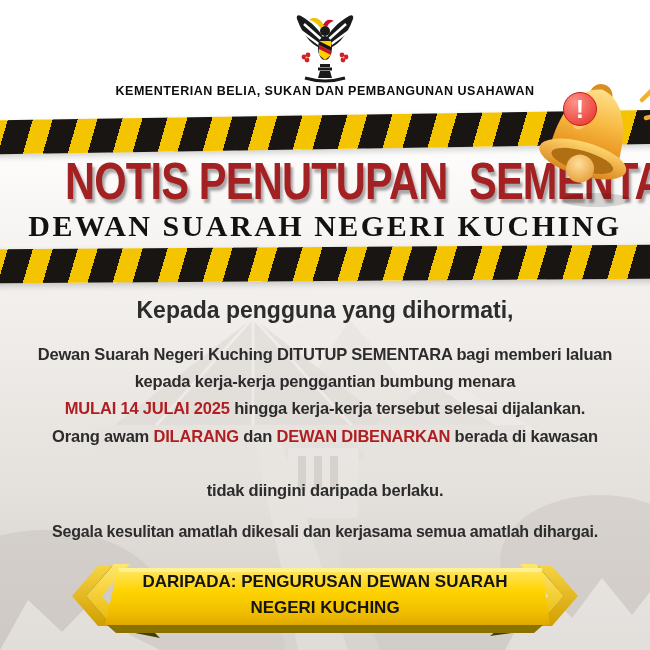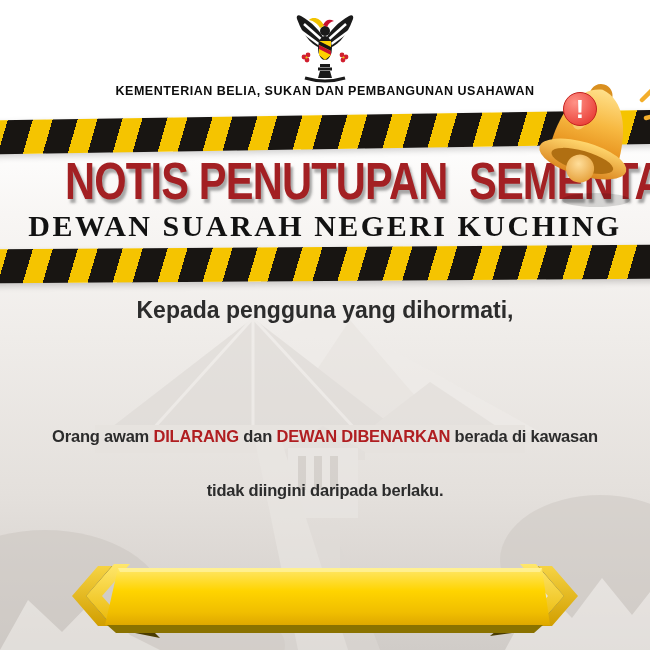--- a/index.html
+++ b/index.html
@@ -152,27 +152,33 @@
     <g stroke="#F3AE2B" stroke-width="4.5" stroke-linecap="round">
       <line x1="114" y1="26" x2="123" y2="17"></line>
       <line x1="118" y1="44" x2="130" y2="41"></line>
     </g>
     <circle cx="52" cy="35" r="16.5" fill="url(#gbadge)" stroke="#C4231F" stroke-width="1"></circle>
     <text x="52" y="44" text-anchor="middle" font-family="Liberation Sans, sans-serif" font-size="25" font-weight="bold" fill="#ffffff">!</text>
   </svg>
 
   <div class="notice greeting">Kepada pengguna yang dihormati,</div>
 
+  <div class="notice p1">
+    <span>Dewan Suarah Negeri Kuching DITUTUP SEMENTARA bagi memberi laluan</span><br>
+    <span>kepada kerja-kerja penggantian bumbung menara</span><br>
+    <span class="red">MULAI 14 JULAI 2025</span><span> hingga kerja-kerja tersebut selesai dijalankan.</span>
+  </div>
 
   <div class="notice p2">
     <span>Orang awam </span><span class="red">DILARANG</span><span> dan </span><span class="red">DEWAN DIBENARKAN</span><span> berada di kawasan</span><br>
     <br>
     <span>tidak diingini daripada berlaku.</span>
   </div>
 
+  <div class="notice p3">Segala kesulitan amatlah dikesali dan kerjasama semua amatlah dihargai.</div>
 
   <svg class="banner" width="530" height="82" viewBox="0 0 530 82">
     <defs>
       <linearGradient id="ggold" x1="0" y1="0" x2="0" y2="1">
         <stop offset="0" stop-color="#FFE76B"></stop>
           <stop offset=".4" stop-color="#FFD400"></stop>
           <stop offset=".78" stop-color="#F0BE00"></stop>
           <stop offset="1" stop-color="#DFA800"></stop>
       </linearGradient>
       <linearGradient id="gchev" x1="0" y1="0" x2="0" y2="1">
@@ -192,14 +198,18 @@
 
     <polygon points="492,4 478,4 504,34 478,64 492,64 518,34" fill="url(#gchev2)"></polygon>
     <polygon points="478,4 472,8 498,34 472,60 478,64 504,34" fill="#6B5800"></polygon>
     <polygon points="476,2 460,2 488,34 460,66 476,66 504,34" fill="url(#gchev)"></polygon>
     <polygon points="472,62 442,64 430,74 460,70" fill="#4A3C00"></polygon>
 
     <polygon points="47,63 483,63 474,71 56,71" fill="#8A7200"></polygon>
     <polygon points="58,6 482,6 490,63 45,63" fill="url(#ggold)"></polygon>
     <polygon points="58,6 482,6 480,10 60,10" fill="#FFF3A0" opacity=".75"></polygon>
   </svg>
+  <div class="banner-text">
+    <span>DARIPADA: PENGURUSAN DEWAN SUARAH</span><br>
+    <span>NEGERI KUCHING</span>
+  </div>
 
 </div>
 
 </body></html>

